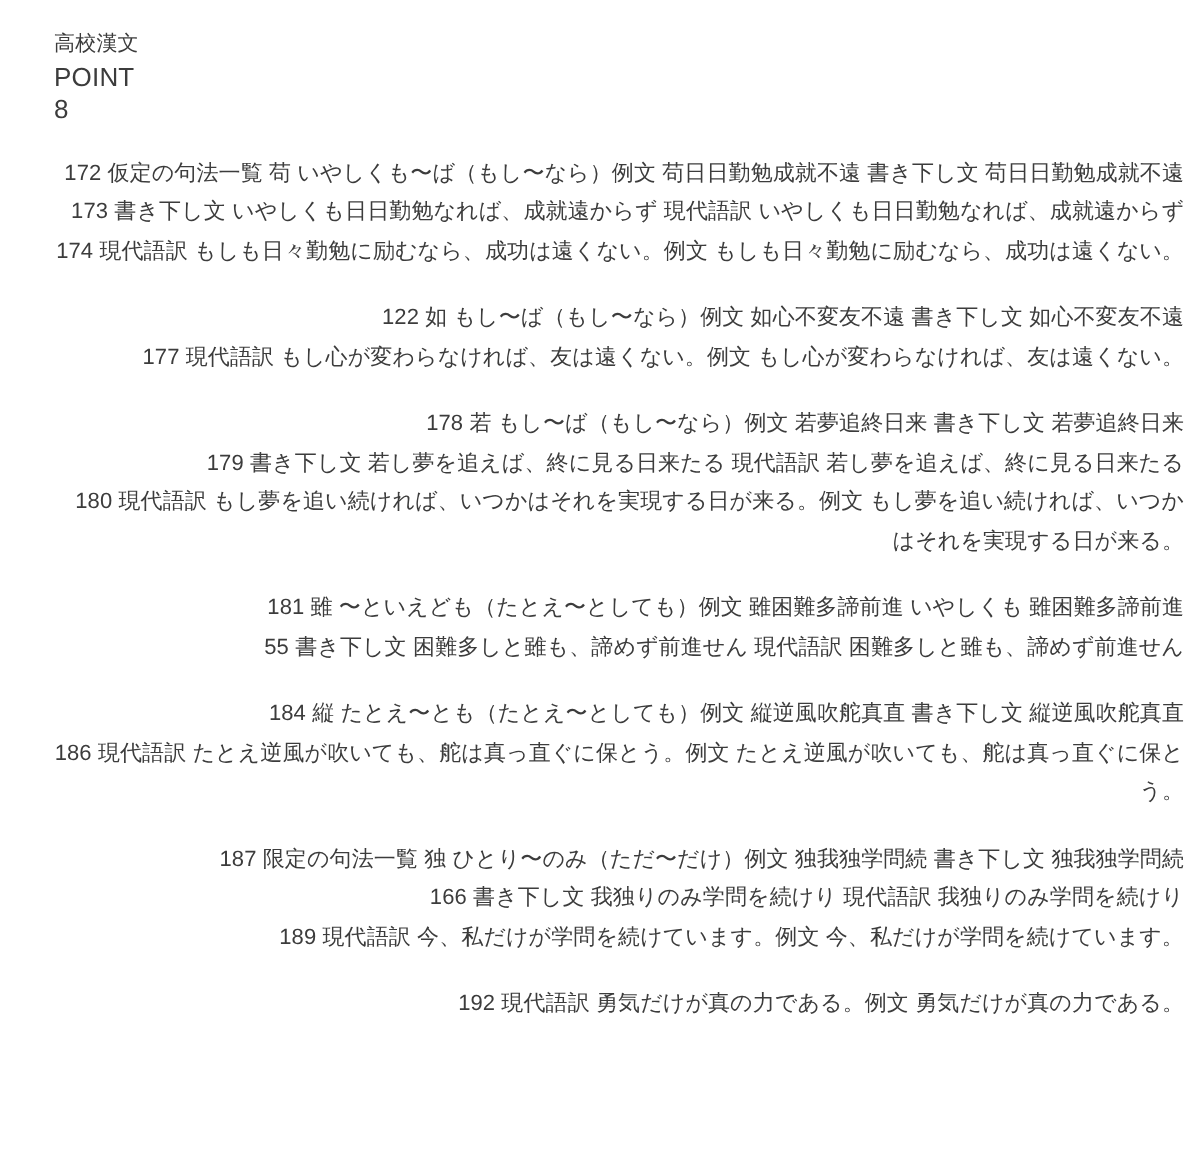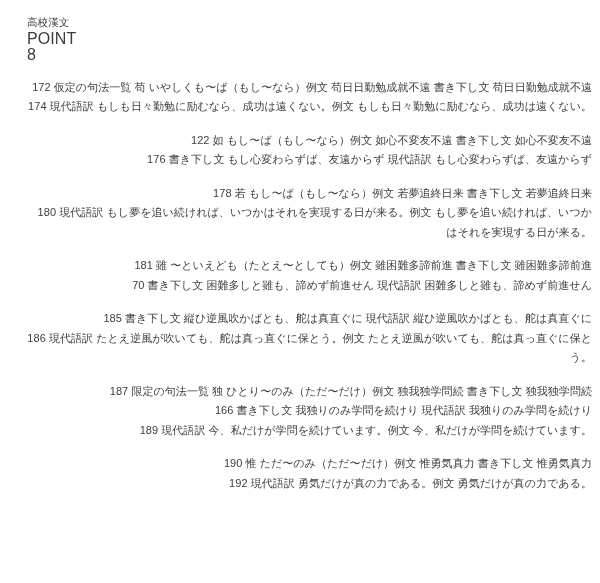--- a/index.html
+++ b/index.html
@@ -22,21 +22,21 @@
     width: 600px;
     height: 583px;
     padding: 14px 8px 11px 27px;
     background: #ffffff;
   }
 
   .doc-header {
     margin: 0 0 14px 0;
   }
   .doc-header .hline {
-    font-size: 16px;
+    font-size: 13px;
     line-height: 16.5px;
     white-space: pre;
     letter-spacing: 0.1px;
   }
   .doc-header .hline.title {
     font-size: 10.5px;
   }
 
   .block {
     margin-bottom: 14px;
@@ -69,42 +69,43 @@
 
   <div class="doc-header">
     <div class="hline title">高校漢文</div>
     <div class="hline">POINT</div>
     <div class="hline">8</div>
   </div>
 
   <div class="body">
       <div class="block">
         <div class="line"><span class="num">172 </span><span class="txt">仮定の句法一覧 苟 いやしくも〜ば（もし〜なら）例文 苟日日勤勉成就不遠 書き下し文 苟日日勤勉成就不遠</span></div>
+        <div class="line"><span class="num">173 </span><span class="txt">書き下し文 いやしくも日日勤勉なれば、成就遠からず 現代語訳 いやしくも日日勤勉なれば、成就遠からず</span></div>
         <div class="line"><span class="num">174 </span><span class="txt">現代語訳 もしも日々勤勉に励むなら、成功は遠くない。例文 もしも日々勤勉に励むなら、成功は遠くない。</span></div>
       </div>
       <div class="block">
         <div class="line"><span class="num">122 </span><span class="txt">如 もし〜ば（もし〜なら）例文 如心不変友不遠 書き下し文 如心不変友不遠</span></div>
-        <div class="line"><span class="num">176 </span><span class="txt">書き下し文 もし心変わらずば、友遠からず 現代語訳 もし心変わらずば、友遠からず</span></div>
+        <div class="line"><span class="num">177 </span><span class="txt">現代語訳 もし心が変わらなければ、友は遠くない。例文 もし心が変わらなければ、友は遠くない。</span></div>
       </div>
       <div class="block">
         <div class="line"><span class="num">178 </span><span class="txt">若 もし〜ば（もし〜なら）例文 若夢追終日来 書き下し文 若夢追終日来</span></div>
+        <div class="line"><span class="num">179 </span><span class="txt">書き下し文 若し夢を追えば、終に見る日来たる 現代語訳 若し夢を追えば、終に見る日来たる</span></div>
         <div class="line"><span class="num">180 </span><span class="txt">現代語訳 もし夢を追い続ければ、いつかはそれを実現する日が来る。例文 もし夢を追い続ければ、いつかはそれを実現する日が来る。</span></div>
       </div>
       <div class="block">
-        <div class="line"><span class="num">181 </span><span class="txt">雖 〜といえども（たとえ〜としても）例文 雖困難多諦前進 書き下し文 雖困難多諦前進</span></div>
-        <div class="line"><span class="num">70 </span><span class="txt">書き下し文 困難多しと雖も、諦めず前進せん 現代語訳 困難多しと雖も、諦めず前進せん</span></div>
+        <div class="line"><span class="num">181 </span><span class="txt">雖 〜といえども（たとえ〜としても）例文 雖困難多諦前進 いやしくも 雖困難多諦前進</span></div>
+        <div class="line"><span class="num">55 </span><span class="txt">書き下し文 困難多しと雖も、諦めず前進せん 現代語訳 困難多しと雖も、諦めず前進せん</span></div>
       </div>
       <div class="block">
-        <div class="line"><span class="num">185 </span><span class="txt">書き下し文 縦ひ逆風吹かばとも、舵は真直ぐに 現代語訳 縦ひ逆風吹かばとも、舵は真直ぐに</span></div>
+        <div class="line"><span class="num">184 </span><span class="txt">縦 たとえ〜とも（たとえ〜としても）例文 縦逆風吹舵真直 書き下し文 縦逆風吹舵真直</span></div>
         <div class="line"><span class="num">186 </span><span class="txt">現代語訳 たとえ逆風が吹いても、舵は真っ直ぐに保とう。例文 たとえ逆風が吹いても、舵は真っ直ぐに保とう。</span></div>
       </div>
       <div class="block">
         <div class="line"><span class="num">187 </span><span class="txt">限定の句法一覧 独 ひとり〜のみ（ただ〜だけ）例文 独我独学問続 書き下し文 独我独学問続</span></div>
         <div class="line"><span class="num">166 </span><span class="txt">書き下し文 我独りのみ学問を続けり 現代語訳 我独りのみ学問を続けり</span></div>
         <div class="line"><span class="num">189 </span><span class="txt">現代語訳 今、私だけが学問を続けています。例文 今、私だけが学問を続けています。</span></div>
       </div>
       <div class="block">
-        <div class="line"><span class="num">190 </span><span class="txt">惟 ただ〜のみ（ただ〜だけ）例文 惟勇気真力 書き下し文 惟勇気真力</span></div>
         <div class="line"><span class="num">192 </span><span class="txt">現代語訳 勇気だけが真の力である。例文 勇気だけが真の力である。</span></div>
       </div>
     </div>
 
 </div>
 
 </body></html>

